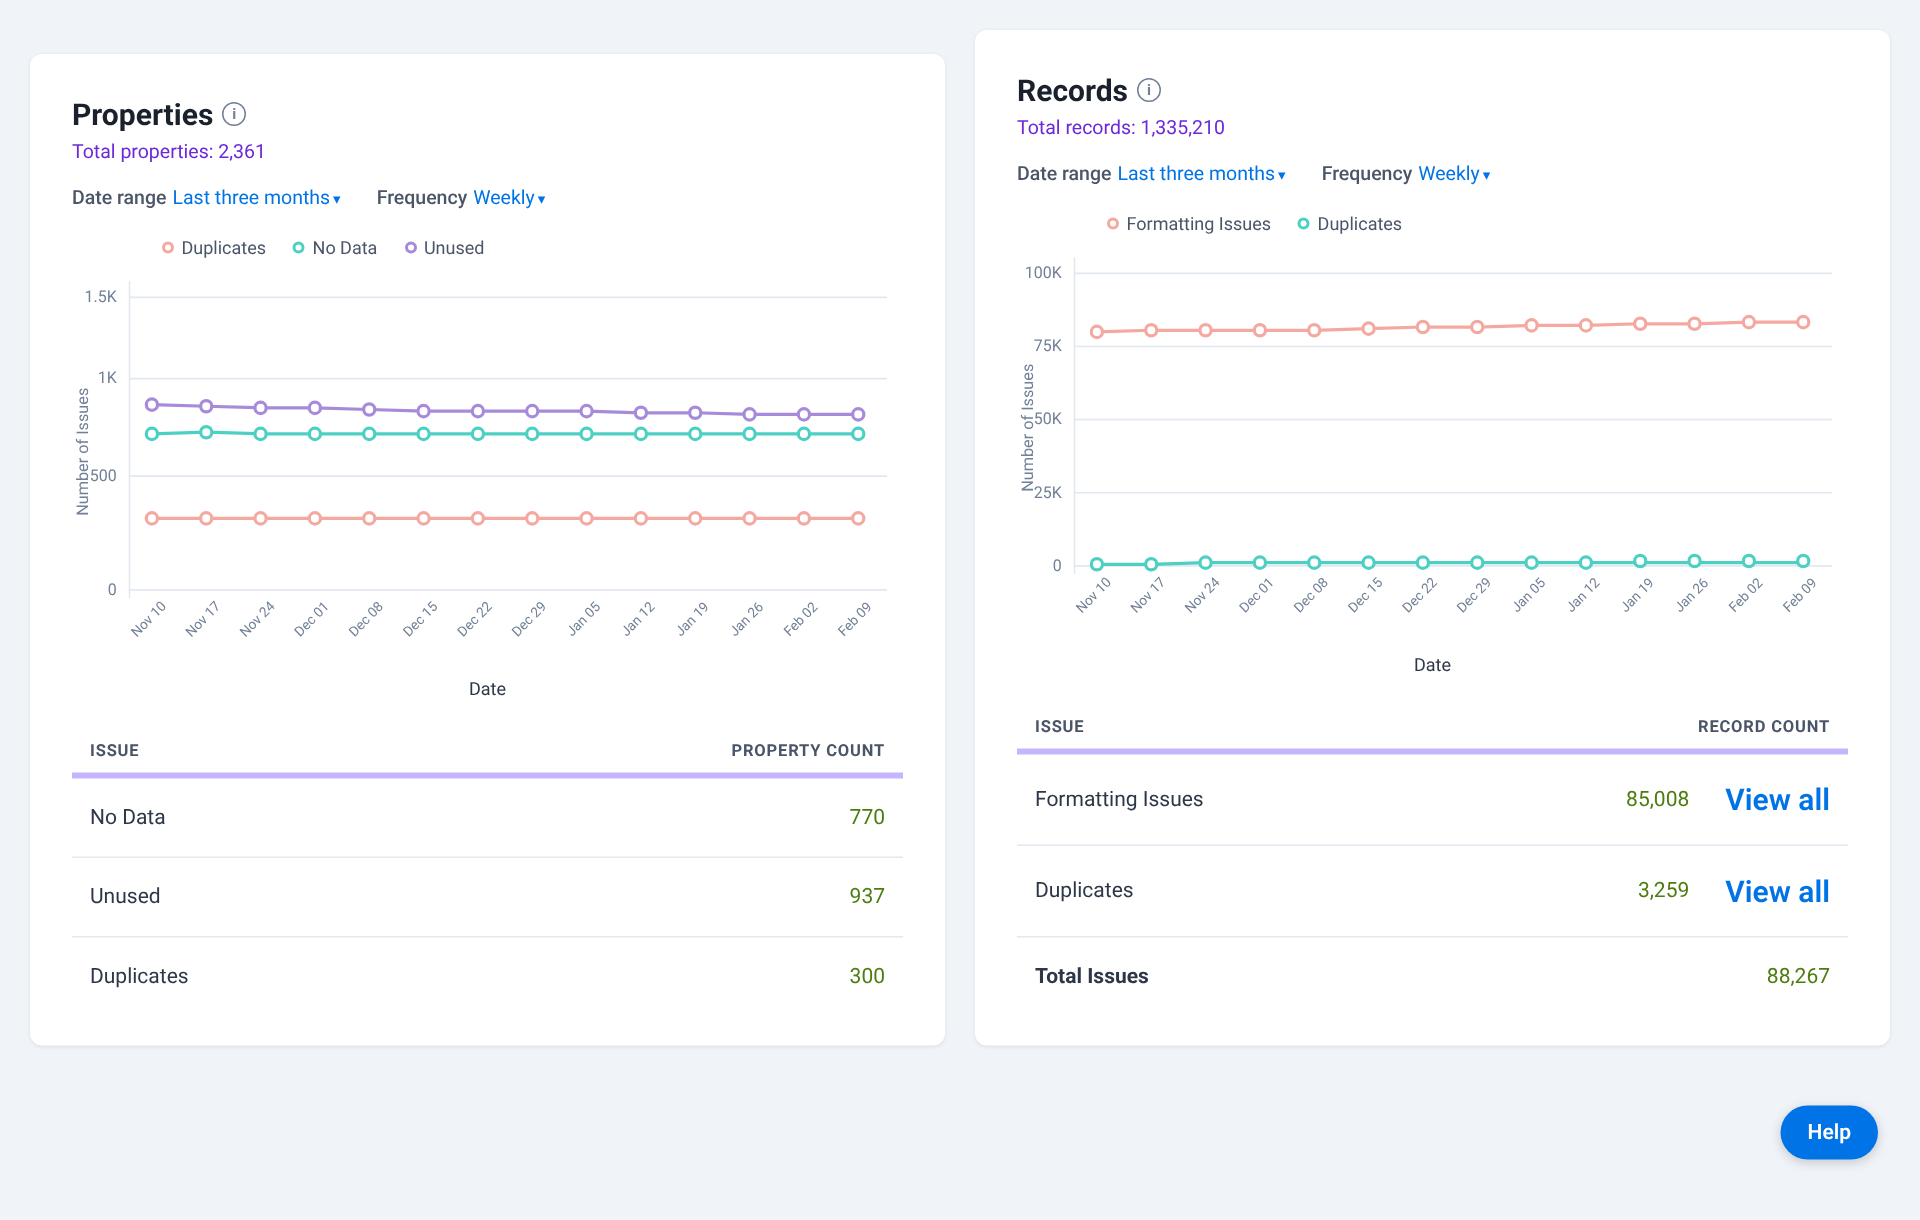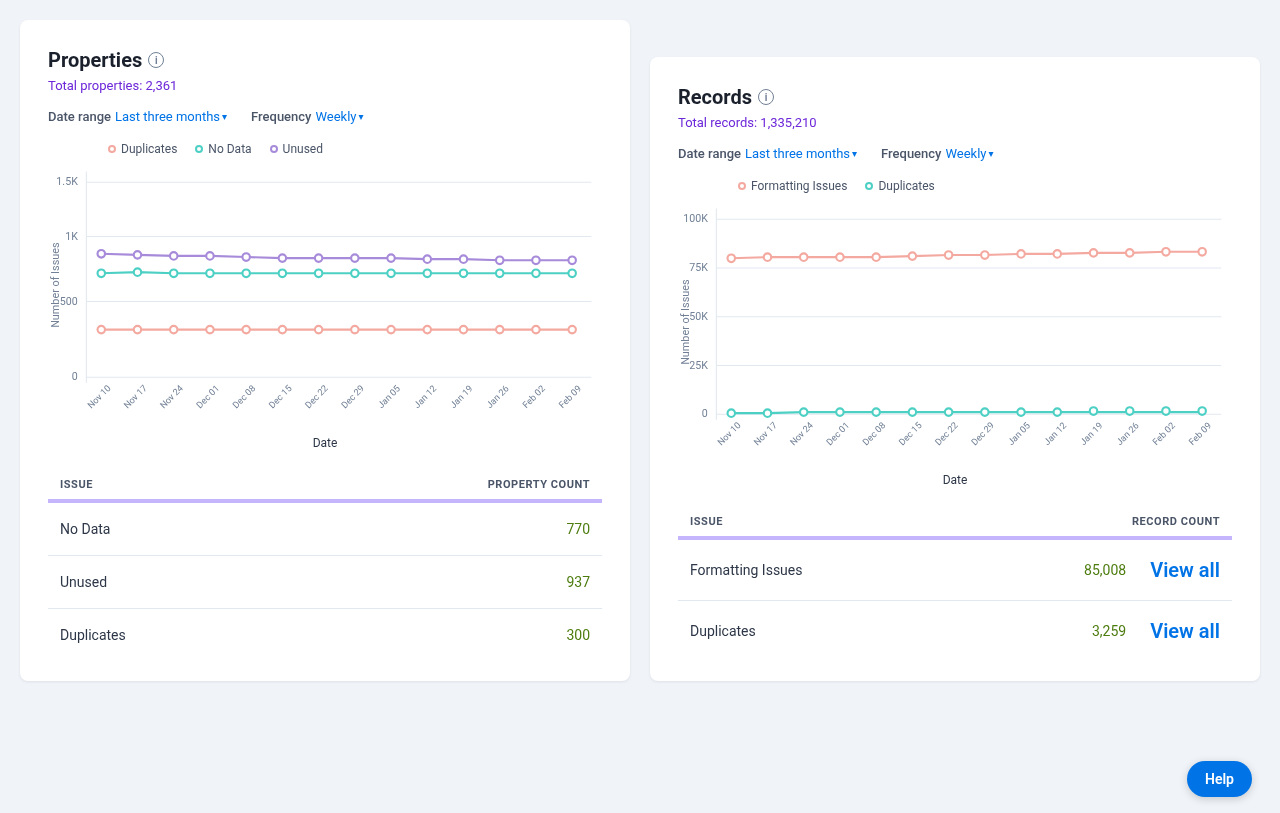--- a/index.html
+++ b/index.html
@@ -143,21 +143,21 @@
       cursor: pointer;
       font-size: 20px;
     }
     .row-right {
       display: flex;
       align-items: center;
       gap: 24px;
     }
     .help-btn {
       position: fixed;
-      bottom: 16px;
+      bottom: 40px;
       right: 28px;
       background: #0073e6;
       color: #fff;
       border-radius: 20px;
       padding: 10px 18px;
       font-size: 14px;
       font-weight: 600;
       cursor: pointer;
       box-shadow: 0 2px 8px rgba(0,0,0,0.18);
     }
@@ -405,17 +405,21 @@
           <span class="view-all">View all</span>
         </div>
       </div>
       <div class="table-row">
         <span>Duplicates</span>
         <div class="row-right">
           <span class="row-count">3,259</span>
           <span class="view-all">View all</span>
         </div>
       </div>
+      <div class="table-row bold">
+        <span>Total Issues</span>
+        <span class="row-count">88,267</span>
+      </div>
     </div>
   </div>
 </div>
 
 <div class="help-btn">Help</div>
 
 </body></html>

